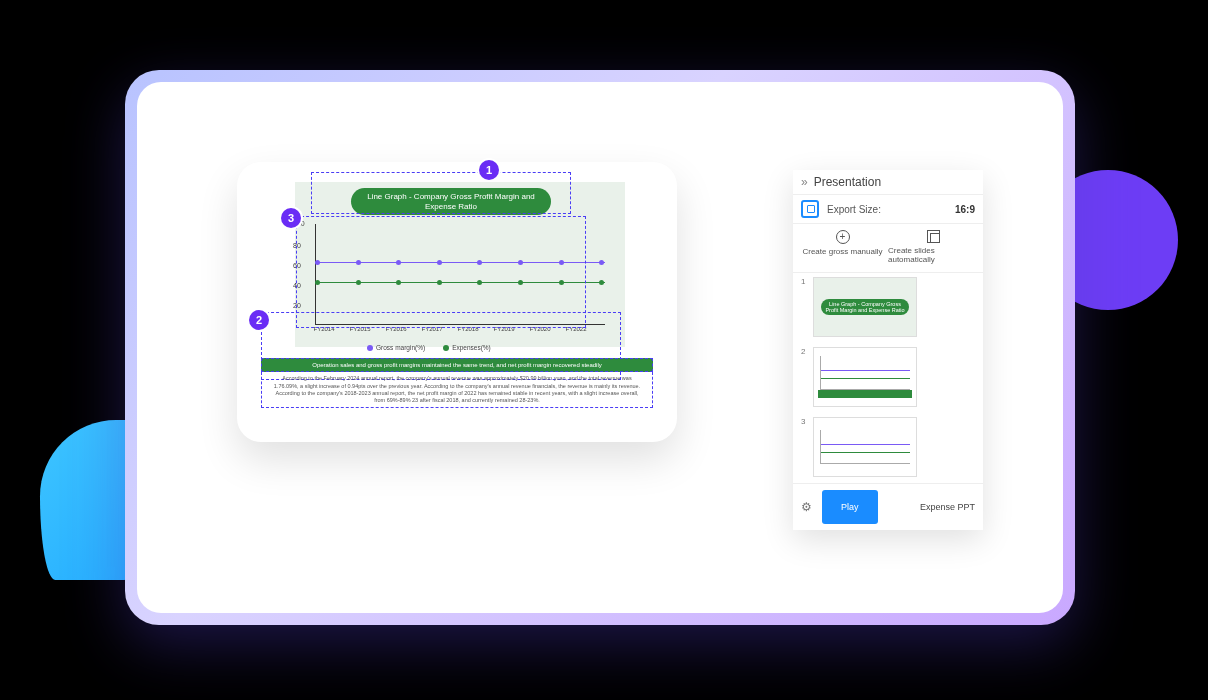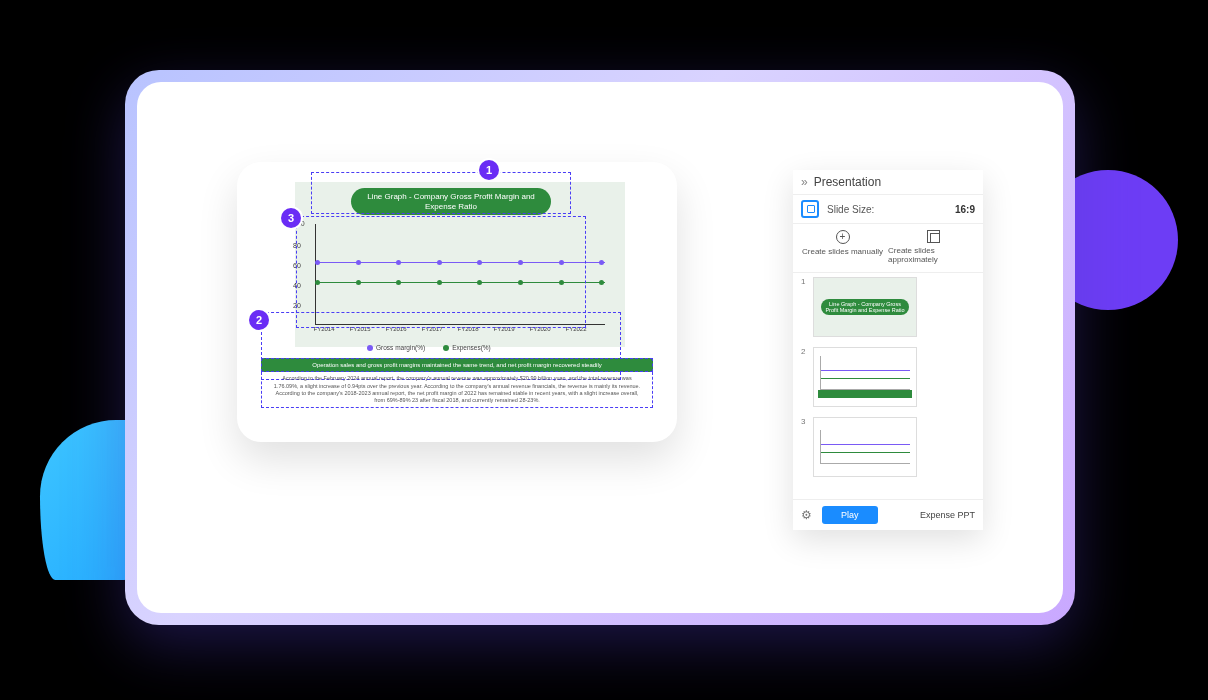--- a/index.html
+++ b/index.html
@@ -200,21 +200,21 @@
   .thumb .mini-chart .ln2{position:absolute;left:0;top:22px;width:100%;border-top:1px solid #2e8b3d;}
   .panel-foot {
     display:flex; align-items:center; gap:10px;
     padding:6px 8px; border-top:1px solid #eee;
   }
   .gear { font-size:12px; color:#777; }
   .play-btn {
     flex:0 0 56px;
     background:#1a8cff; color:#fff;
     font-size:9px; text-align:center;
-    padding:4px 0; border-radius:3px;
+    padding:12px 0; border-radius:3px;
   }
   .export { flex:1; text-align:right; font-size:9px; color:#444; }
 </style>
 </head>
 <body>
 
 <div class="blob-right"></div>
 <div class="blob-left"></div>
 
 <div class="device">
@@ -286,31 +286,31 @@
       </div>
     </div>
 
     <div class="panel">
       <div class="panel-head">
         <span class="chev">»</span>
         <span class="title">Presentation</span>
       </div>
       <div class="panel-row">
         <span class="icon-present"></span>
-        <span class="row-label">Slide Size:</span>
+        <span class="row-label">Export Size:</span>
         <span class="row-val">16:9</span>
       </div>
       <div class="actions">
         <div class="action">
           <span class="circ">+</span>
-          <span>Create slides manually</span>
+          <span>Create gross manually</span>
         </div>
         <div class="action">
           <span class="sq"></span>
-          <span>Create slides approximately</span>
+          <span>Create slides automatically</span>
         </div>
       </div>
 
       <div class="thumbs">
         <div class="thumb-row">
           <span class="thumb-num">1</span>
           <div class="thumb" style="background:#e9f1ea">
             <div class="mini-pill">Line Graph - Company Gross Profit Margin and Expense Ratio</div>
           </div>
         </div>

